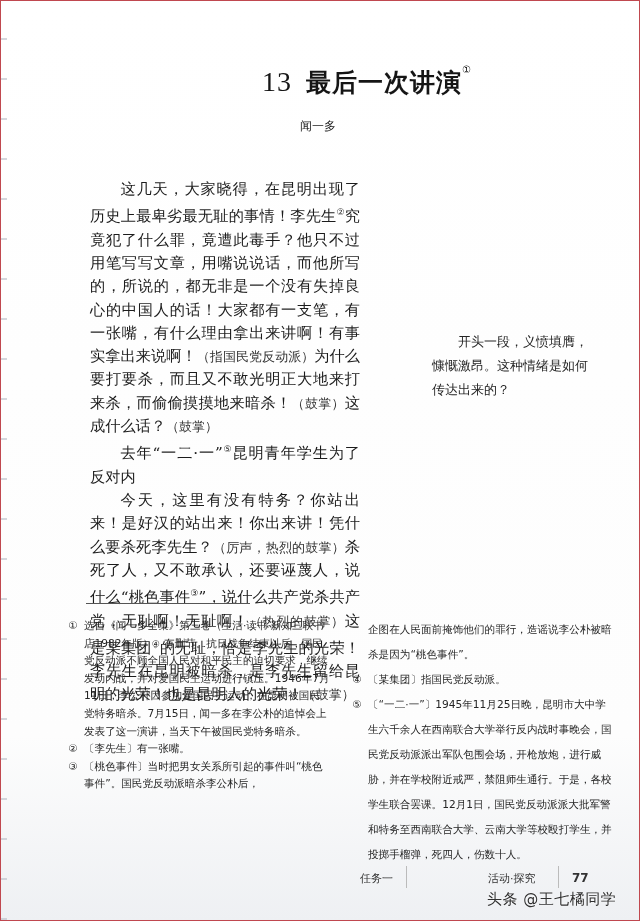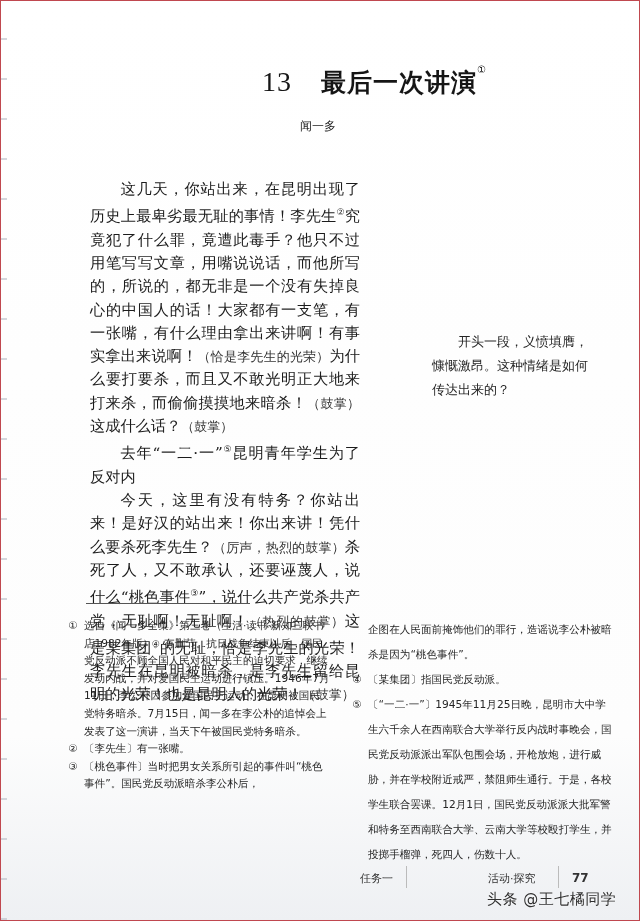--- a/index.html
+++ b/index.html
@@ -16,21 +16,21 @@
     }
     .left-ticks {
       position:absolute; left:1px; top:0; width:6px; height:921px;
       background:repeating-linear-gradient(180deg, transparent 0 38px, #b8bcc6 38px 40px);
       opacity:.6;
     }
     .title {
       position:absolute; left:262px; top:66px; font-size:25px; font-weight:bold;
       letter-spacing:1px; color:#151515;
     }
-    .title .num { margin-right:29px; font-family:"Liberation Serif",serif; font-weight:normal; font-size:28px;}
+    .title .num { margin-right:14px; font-family:"Liberation Serif",serif; font-weight:normal; font-size:28px;}
     .title sup { font-size:10px; font-weight:normal; vertical-align:top; position:relative; top:-2px;}
     .author {
       position:absolute; left:300px; top:118px; font-size:12px; color:#222;
     }
     .body-text {
       position:absolute; left:90px; top:178px; width:270px;
       font-size:15.2px; line-height:23.3px; text-align:justify;
     }
     .body-text p { margin:0; text-indent:2em; }
     .body-text .ann { font-size:13px; color:#333; font-family:"DejaVu Sans",sans-serif; }
@@ -78,21 +78,21 @@
 <div class="frame"></div>
 <div class="left-ticks"></div>
 
 <div class="title">
   <span class="num">13</span><span>最后一次讲演</span><sup>①</sup>
 </div>
 <div class="author">闻一多</div>
 
 <div class="body-text">
   <p>
-    <span>这几天，你站出来，在昆明出现了历史上最卑劣最无耻的事情！李先生</span><sup>②</sup><span>究竟犯了什么罪，竟遭此毒手？他只不过用笔写写文章，用嘴说说话，而他所写的，所说的，都无非是一个没有失掉良心的中国人的话！大家都有一支笔，有一张嘴，有什么理由拿出来讲啊！有事实拿出来说啊！</span><span class="ann">（恰是李先生的光荣）</span><span>为什么要打要杀，而且又不敢光明正大地来打来杀，而偷偷摸摸地来暗杀！</span><span class="ann">（鼓掌）</span><span>这成什么话？</span><span class="ann">（鼓掌）</span>
+    <span>这几天，大家晓得，在昆明出现了历史上最卑劣最无耻的事情！李先生</span><sup>②</sup><span>究竟犯了什么罪，竟遭此毒手？他只不过用笔写写文章，用嘴说说话，而他所写的，所说的，都无非是一个没有失掉良心的中国人的话！大家都有一支笔，有一张嘴，有什么理由拿出来讲啊！有事实拿出来说啊！</span><span class="ann">（指国民党反动派）</span><span>为什么要打要杀，而且又不敢光明正大地来打来杀，而偷偷摸摸地来暗杀！</span><span class="ann">（鼓掌）</span><span>这成什么话？</span><span class="ann">（鼓掌）</span>
   </p>
   <p>
     <span>去年“一二·一”</span><sup>⑤</sup><span>昆明青年学生为了反对内</span>
   </p>
   <p>
     <span>今天，这里有没有特务？你站出来！是好汉的站出来！你出来讲！凭什么要杀死李先生？</span><span class="ann">（厉声，热烈的鼓掌）</span><span>杀死了人，又不敢承认，还要诬蔑人，说什么“桃色事件</span><sup>③</sup><span>”，说什么共产党杀共产党，无耻啊！无耻啊！</span><span class="ann">（热烈的鼓掌）</span><span>这是某集团</span><sup>④</sup><span>的无耻，恰是李先生的光荣！李先生在昆明被暗杀，是李先生留给昆明的光荣！也是昆明人的光荣！</span><span class="ann">（鼓掌）</span>
   </p>
 </div>
 
 <div class="side-note">开头一段，义愤填膺，慷慨激昂。这种情绪是如何传达出来的？</div>

